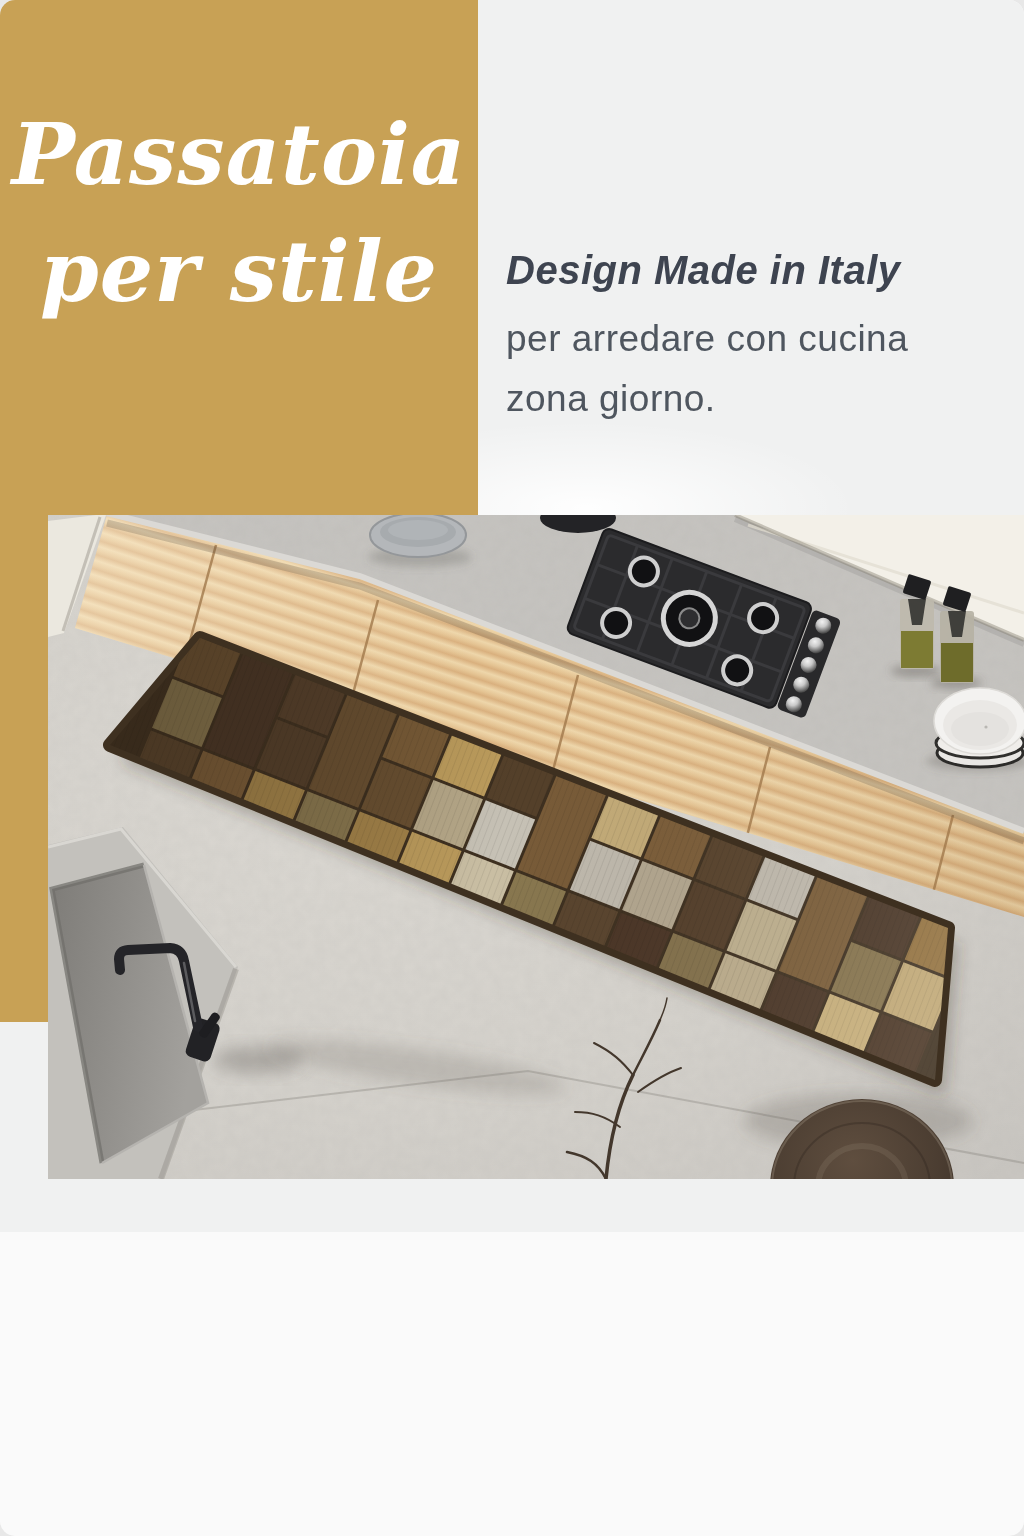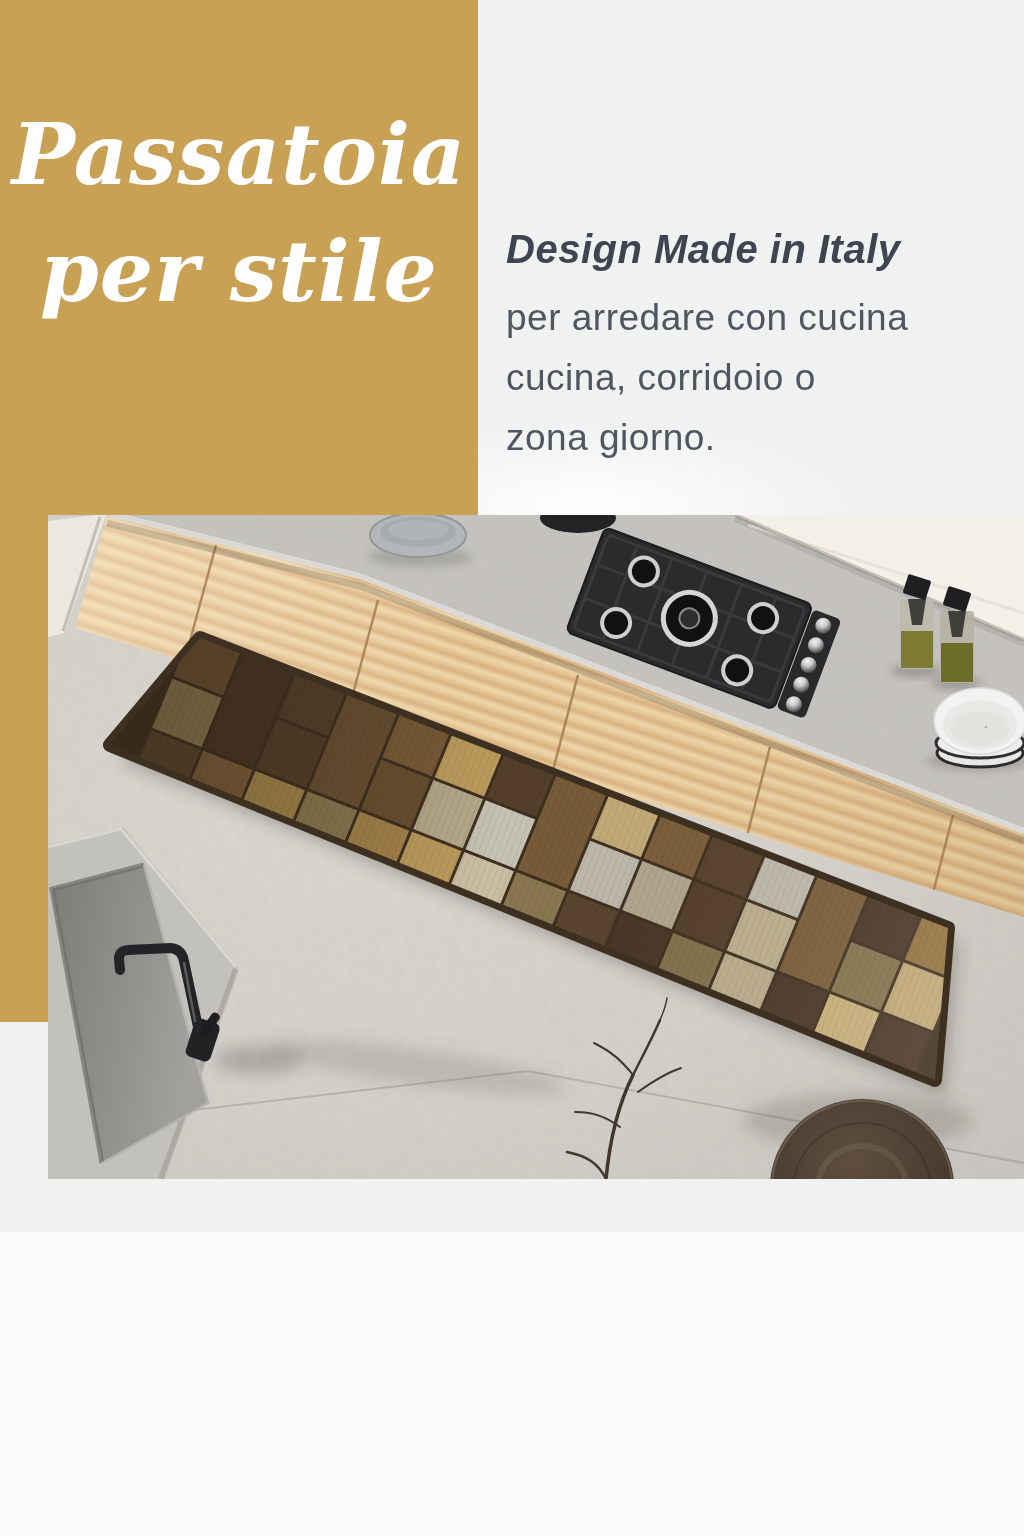--- a/index.html
+++ b/index.html
@@ -1,22 +1,22 @@
 <!DOCTYPE html>
 <html style="--gold_bg: #c8a155; --panel_bg: #f0f1f1; --page_bg: #fafafa; --title_text: #ffffff; --heading_text: #3e4450; --body_text: #4f565f; --floor: #d5d2cc; --countertop: #c6c4c0; --wall: #f3f0e8; --wood: #e9cfa0; --hob: #2b2b2d; --rug_backing: #3e3020;"><head>
 <meta charset="utf-8">
 <style>
   html,body{margin:0;padding:0;background:#e8e8e8;}
-  .canvas{position:relative;width:1024px;height:1536px;margin:0 auto;background:var(--page_bg,#fafafa);overflow:hidden;font-family:"Liberation Sans",sans-serif;}
+  .canvas{position:relative;width:1024px;height:1536px;margin:0 auto;background:var(--page_bg,#fafafa);overflow:hidden;font-family:"Liberation Sans",sans-serif;border-radius:15px;}
   .panel-gray{position:absolute;left:0;top:0;width:1024px;height:1232px;background:var(--panel_bg,#f0f1f1);}
   .photo-glow{position:absolute;left:440px;top:420px;width:420px;height:110px;background:radial-gradient(ellipse at 35% 80%,rgba(255,255,255,.95),rgba(255,255,255,0) 70%);}
   .gold-panel{position:absolute;left:0;top:0;width:478px;height:1022px;background:var(--gold_bg,#c8a155);}
   .page-title{position:absolute;left:0;top:96px;width:478px;text-align:center;color:var(--title_text,#fff);
     font-family:"DejaVu Serif",serif;font-style:italic;font-weight:700;font-size:84px;line-height:117px;letter-spacing:1px;}
-  .tagline{position:absolute;left:506px;top:227px;width:470px;}
+  .tagline{position:absolute;left:506px;top:248px;width:470px;}
   .tagline-heading{font-size:40px;font-weight:700;font-style:italic;color:var(--heading_text,#3e4450);letter-spacing:.5px;margin:0 0 16px 0;}
   .tagline-line{font-size:37px;font-weight:400;color:var(--body_text,#4f565f);line-height:60px;letter-spacing:.5px;}
   .product-photo{position:absolute;left:48px;top:515px;width:976px;height:664px;overflow:hidden;background:#d5d2cc;}
   svg{display:block;}
 </style>
 </head>
 <body>
 
 <div class="canvas">
 
@@ -25,21 +25,20 @@
   <div class="gold-panel"></div>
 
   <div class="page-title">
     <div>Passatoia</div>
     <div>per stile</div>
   </div>
 
   <div class="tagline">
     <p class="tagline-heading">Design Made in Italy</p>
     <div class="tagline-line">per arredare con cucina</div>
-    <div class="tagline-line">cucina, corridoio o</div>
     <div class="tagline-line">zona giorno.</div>
   </div>
 
   <div class="product-photo">
     <svg width="976" height="664" viewBox="0 0 976 664">
       <defs>
         <radialGradient id="floorGrad" cx="32%" cy="38%" r="90%">
           <stop offset="0" stop-color="#dcd9d3"></stop>
             <stop offset="0.55" stop-color="#d5d2cc"></stop>
             <stop offset="1" stop-color="#c9c6c1"></stop>

